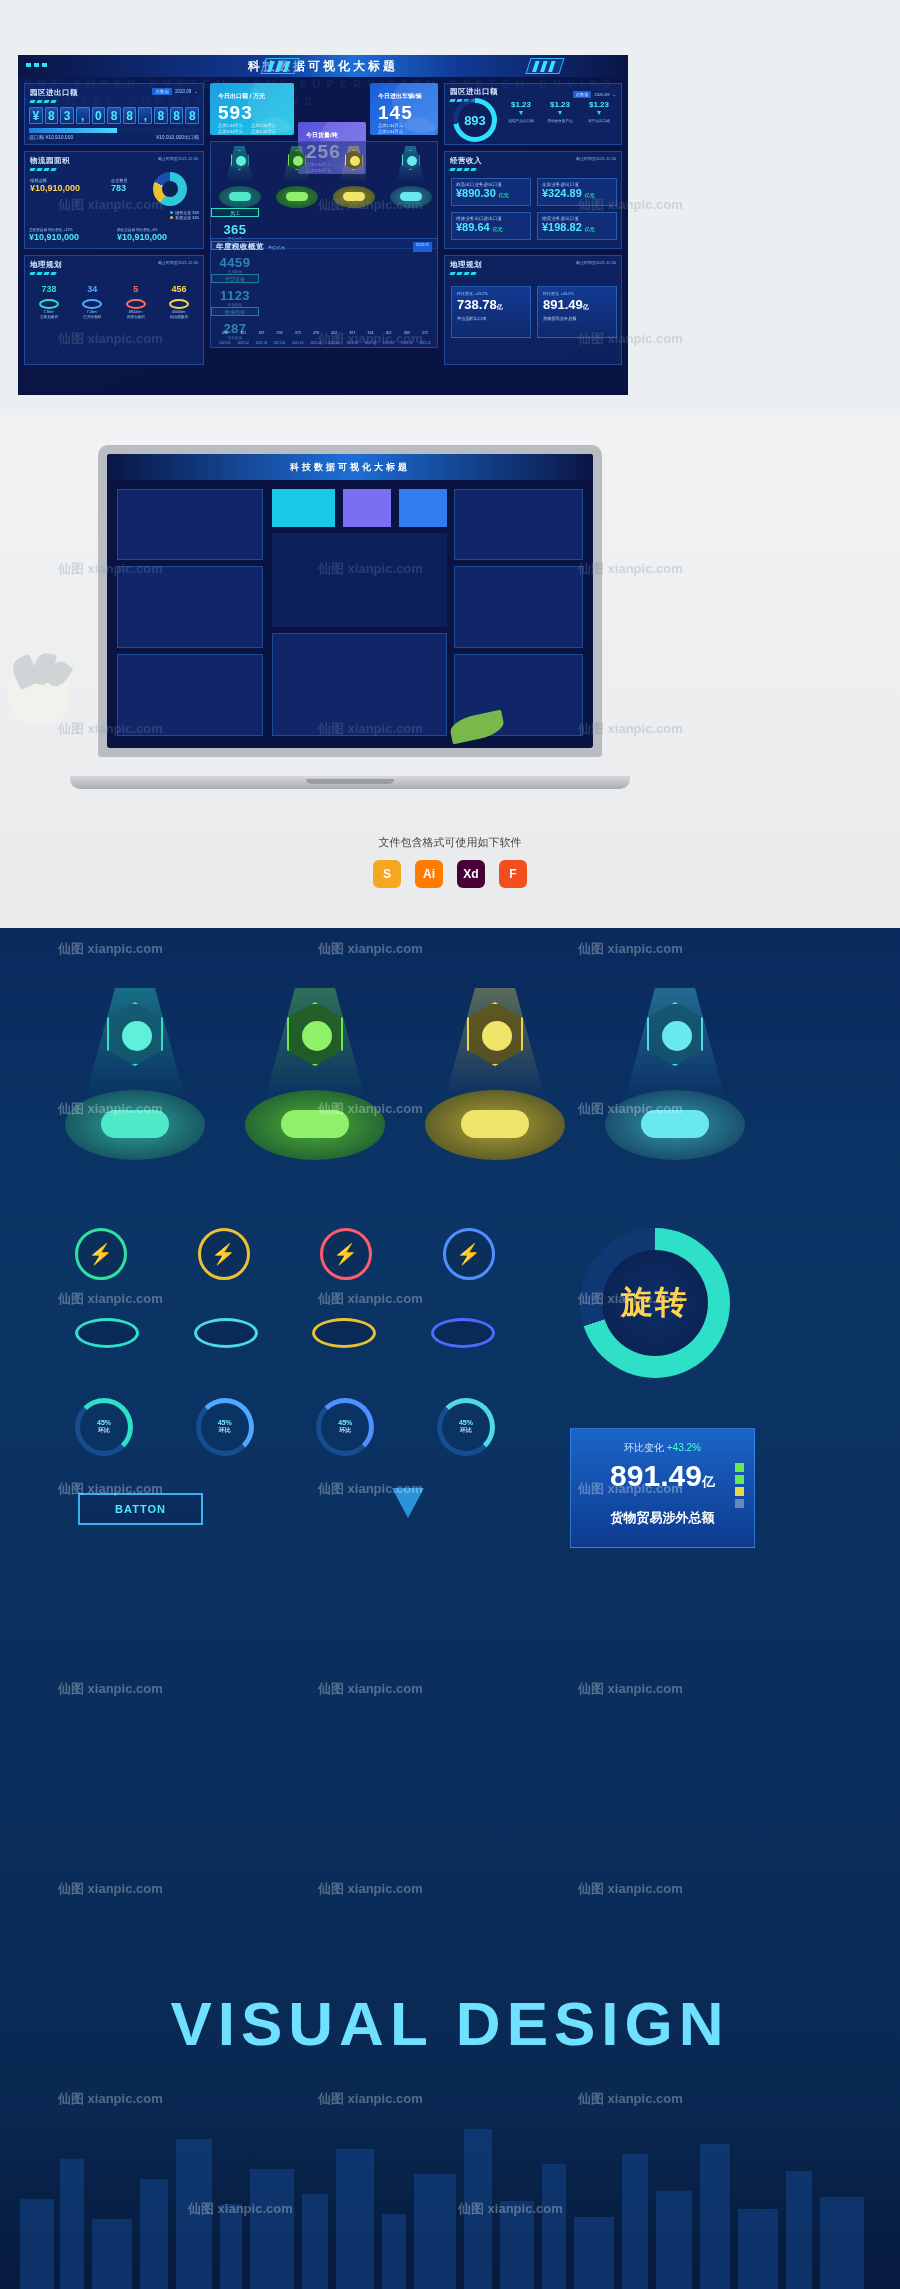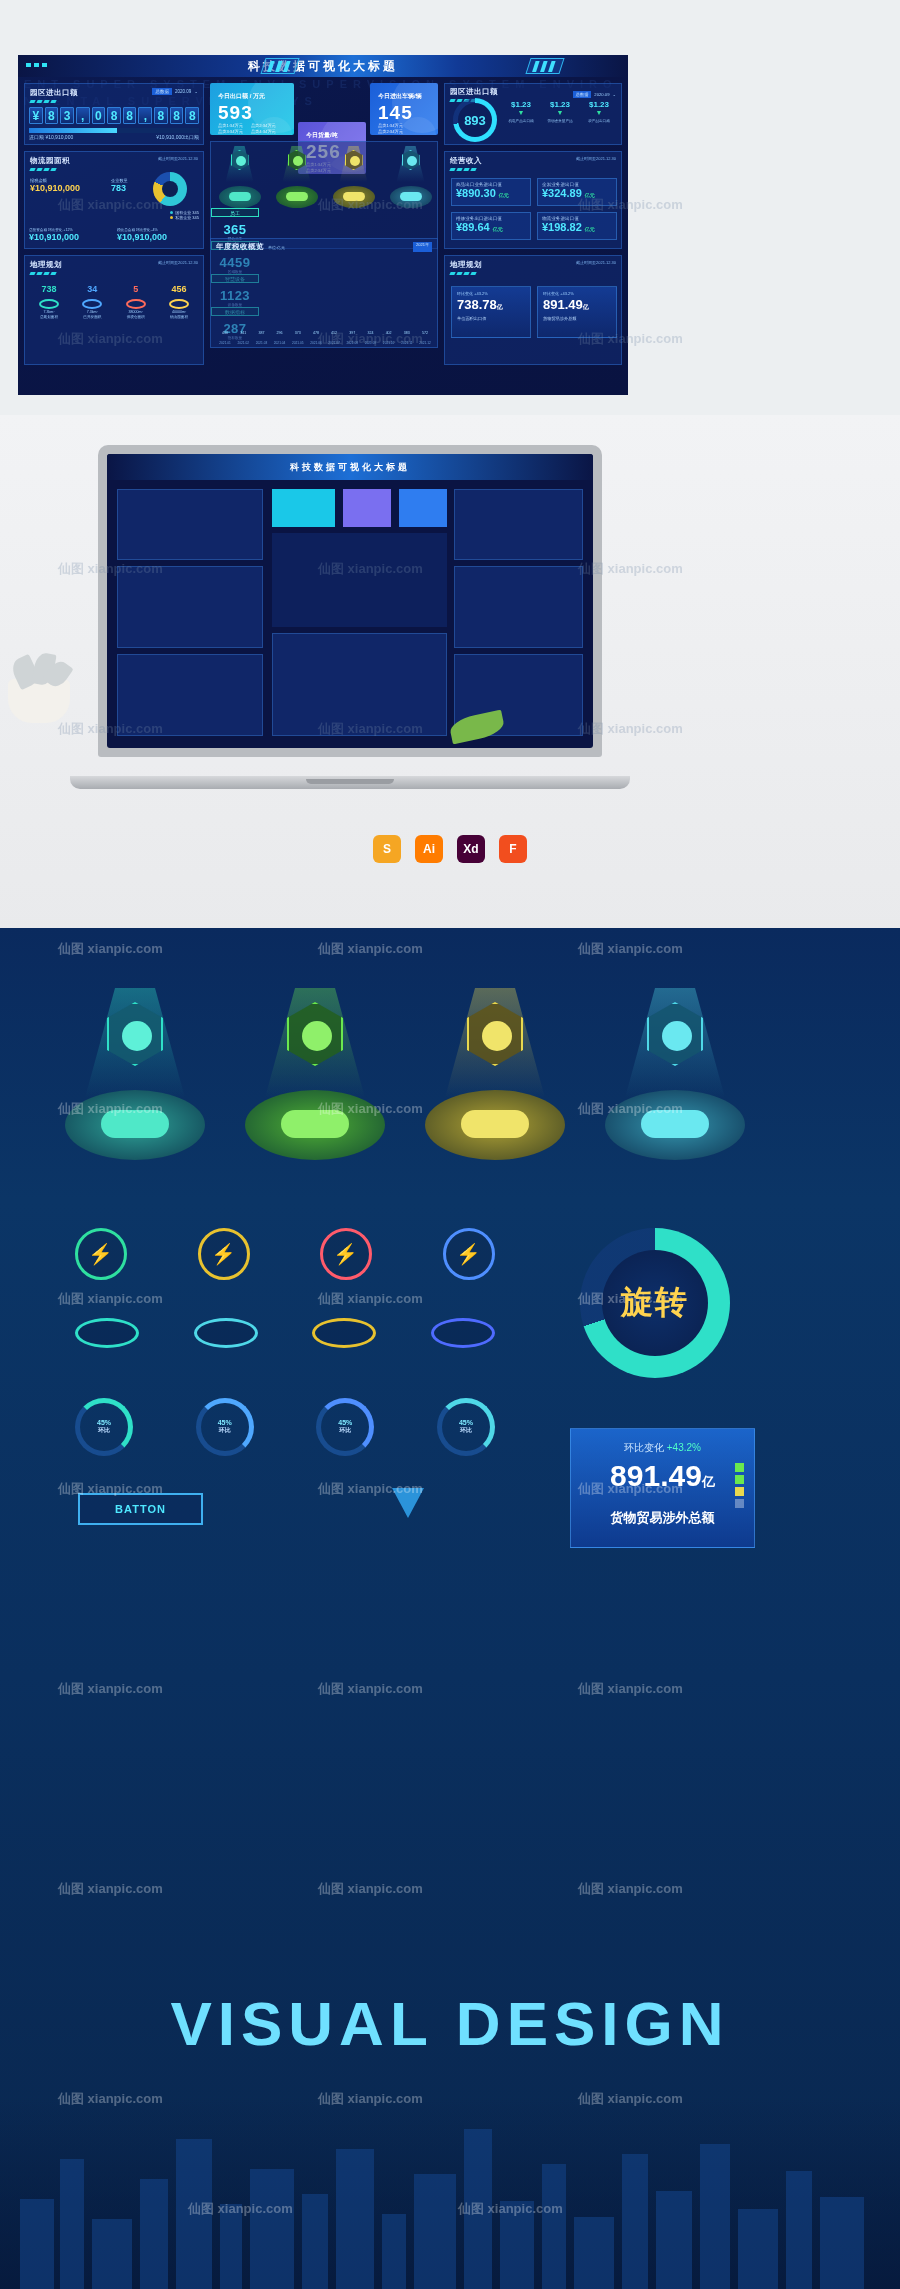--- a/index.html
+++ b/index.html
@@ -697,20 +697,21 @@
           <div style="position:absolute;left:71.5%;top:38%;width:26.5%;height:28%;background:rgba(20,50,130,.6);border:1px solid rgba(60,130,220,.4)"></div>
           <div style="position:absolute;left:71.5%;top:68%;width:26.5%;height:28%;background:rgba(20,50,130,.6);border:1px solid rgba(60,130,220,.4)"></div>
         </div>
       </div>
       <div class="base"></div>
       <div class="notch"></div>
     </div>
     <div class="leafgrn"></div>
 
     <div class="fmt">
+      <div class="ft">文件包含格式可使用如下软件</div>
       <div class="icons">
         <div style="background:#f5a623">S</div>
         <div style="background:#ff7c00">Ai</div>
         <div style="background:#470137">Xd</div>
         <div style="background:#f24e1e">F</div>
       </div>
     </div>
   </div>
 
   <div class="sec3">

